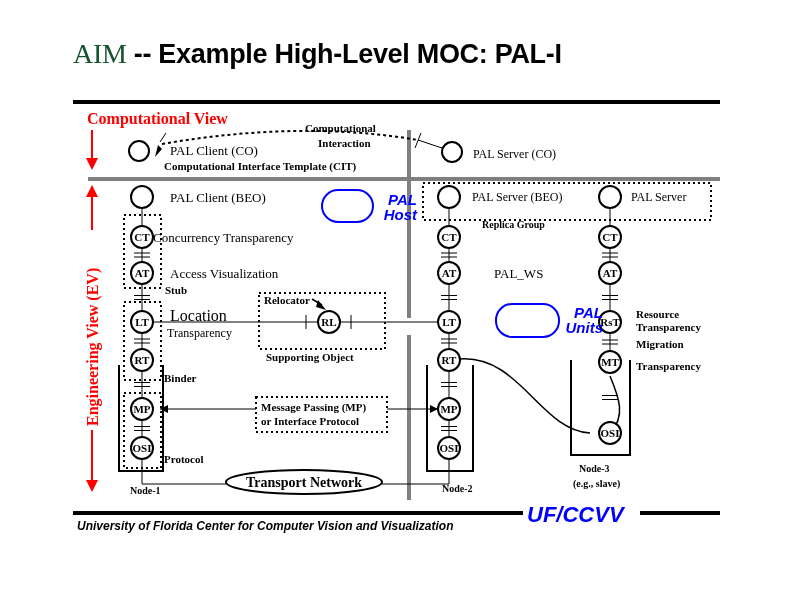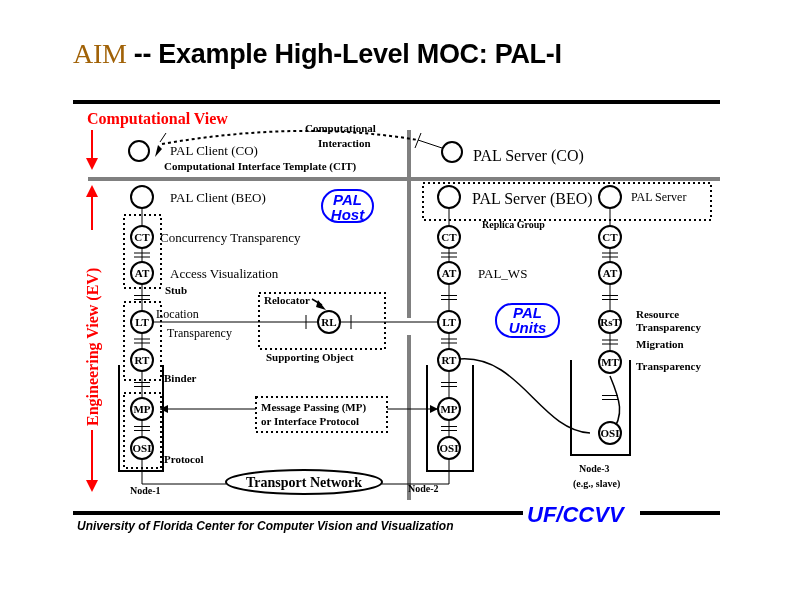--- a/index.html
+++ b/index.html
@@ -1,27 +1,27 @@
 <!DOCTYPE html>
 <html><head>
 <meta charset="utf-8">
 <style>
   html, body { margin:0; padding:0; background:#ffffff; }
   body { width:792px; height:612px; position:relative; overflow:hidden; font-family:"Liberation Serif", serif; color:#000; }
   .abs { position:absolute; white-space:nowrap; }
   .title { left:73px; top:38px; font-size:27px; font-weight:bold; font-family:"Liberation Sans", sans-serif; letter-spacing:-0.3px; }
-  .title .aim { color:#a16207; font-family:"Liberation Serif", serif; font-weight:normal; font-size:28px; }
+  .title .aim { color:#14532d; font-family:"Liberation Serif", serif; font-weight:normal; font-size:28px; }
   .title-rule { left:73px; top:100px; width:647px; height:4px; background:#000; }
   .view-label { color:#ff0000; font-weight:bold; font-size:16px; }
   .lbl { font-size:13px; }
   .lbl-s { font-size:11px; font-weight:bold; }
   .lbl-b { font-size:10px; font-weight:bold; }
   .footer { left:77px; top:519px; font-family:"Liberation Sans", sans-serif; font-style:italic; font-weight:bold; font-size:12px;text-align:right; }
   .brand { left:527px; top:502px; font-family:"Liberation Sans", sans-serif; font-style:italic; font-weight:bold; font-size:22px; color:#0000ff; }
-  .badge { font-family:"Liberation Sans", sans-serif; font-style:italic; font-weight:bold; color:#0000ff; font-size:15px; line-height:15px; text-align:center; }
+  .badge { font-family:"Liberation Sans", sans-serif; font-style:italic; font-weight:bold; color:#0000ff; font-size:15px; line-height:15px; text-align:right;margin-left:44px; }
   svg { position:absolute; left:0; top:0; }
   .node-text { font-family:"Liberation Serif", serif; font-size:11px; font-weight:bold; }
   .eng { transform-origin:left top; transform:rotate(-90deg); }
 </style>
 </head>
 <body>
 
 <div class="abs title"><span class="aim">AIM</span><span> -- Example High-Level MOC: PAL-I</span></div>
 <div class="abs title-rule"></div>
 
@@ -160,54 +160,54 @@
     </g>
 </svg>
 
 <div class="abs view-label" style="left:87px;top:110px;">Computational View</div>
 <div class="abs view-label eng" style="left:84px;top:426px;">Engineering View (EV)</div>
 
 <div class="abs lbl" style="left:170px;top:143px;">PAL Client (CO)</div>
 <div class="abs lbl-s" style="left:164px;top:160px;">Computational Interface Template (CIT)</div>
 <div class="abs lbl-s" style="left:305px;top:122px;">Computational</div>
 <div class="abs lbl-s" style="left:318px;top:137px;">Interaction</div>
-<div class="abs lbl-s" style="left:473px;top:147px;font-weight:normal;font-size:16px;">PAL Server (CO)</div>
+<div class="abs lbl-s" style="left:473px;top:147px;font-weight:normal;font-size:12px;">PAL Server (CO)</div>
 
 <div class="abs lbl" style="left:170px;top:190px;">PAL Client (BEO)</div>
-<div class="abs lbl-s" style="left:472px;top:190px;font-weight:normal;font-size:16px;">PAL Server (BEO)</div>
+<div class="abs lbl-s" style="left:472px;top:190px;font-weight:normal;font-size:12px;">PAL Server (BEO)</div>
 <div class="abs lbl-s" style="left:631px;top:190px;font-weight:normal;font-size:12px;">PAL Server</div>
 <div class="abs lbl-s" style="left:482px;top:219px;font-size:10px;">Replica Group</div>
-<div class="abs lbl" style="left:478px;top:266px;">PAL_WS</div>
+<div class="abs lbl" style="left:494px;top:266px;">PAL_WS</div>
 
 <div class="abs badge" style="left:322px;top:192px;width:51px;">
     <div>PAL</div>
     <div>Host</div>
   </div>
 <div class="abs badge" style="left:496px;top:305px;width:63px;">
     <div>PAL</div>
     <div>Units</div>
   </div>
 
-<div class="abs lbl" style="left:160px;top:230px;">Concurrency Transparency</div>
+<div class="abs lbl" style="left:153px;top:230px;">Concurrency Transparency</div>
 <div class="abs lbl" style="left:170px;top:266px;">Access Visualization</div>
 <div class="abs lbl-s" style="left:165px;top:284px;">Stub</div>
-<div class="abs lbl" style="left:156px;top:307px;font-size:12px;">Location</div>
+<div class="abs lbl" style="left:170px;top:307px;font-size:16px;">Location</div>
 <div class="abs lbl" style="left:167px;top:326px;font-size:12px;">Transparency</div>
 <div class="abs lbl-s" style="left:264px;top:294px;">Relocator</div>
 <div class="abs lbl-s" style="left:266px;top:351px;">Supporting Object</div>
 <div class="abs lbl-s" style="left:164px;top:372px;">Binder</div>
 <div class="abs lbl-s" style="left:261px;top:401px;">Message Passing (MP)</div>
 <div class="abs lbl-s" style="left:261px;top:415px;text-align:right;">or Interface Protocol</div>
 <div class="abs lbl-s" style="left:164px;top:453px;">Protocol</div>
 <div class="abs lbl-s" style="left:636px;top:308px;">Resource</div>
 <div class="abs lbl-s" style="left:636px;top:321px;">Transparency</div>
 <div class="abs lbl-s" style="left:636px;top:338px;">Migration</div>
 <div class="abs lbl-s" style="left:636px;top:360px;">Transparency</div>
 
 <div class="abs lbl-b" style="left:130px;top:485px;">Node-1</div>
-<div class="abs lbl-b" style="left:408px;top:483px;">Node-2</div>
+<div class="abs lbl-b" style="left:442px;top:483px;">Node-2</div>
 <div class="abs lbl-b" style="left:579px;top:463px;">Node-3</div>
 <div class="abs lbl-s" style="left:573px;top:478px;font-size:10px;">(e.g., slave)</div>
 
 <div class="abs" style="left:73px;top:511px;width:450px;height:4px;background:#000;"></div>
 <div class="abs" style="left:640px;top:511px;width:80px;height:4px;background:#000;"></div>
 <div class="abs footer">University of Florida Center for Computer Vision and Visualization</div>
 <div class="abs brand">UF/CCVV</div>
 
 </body></html>

